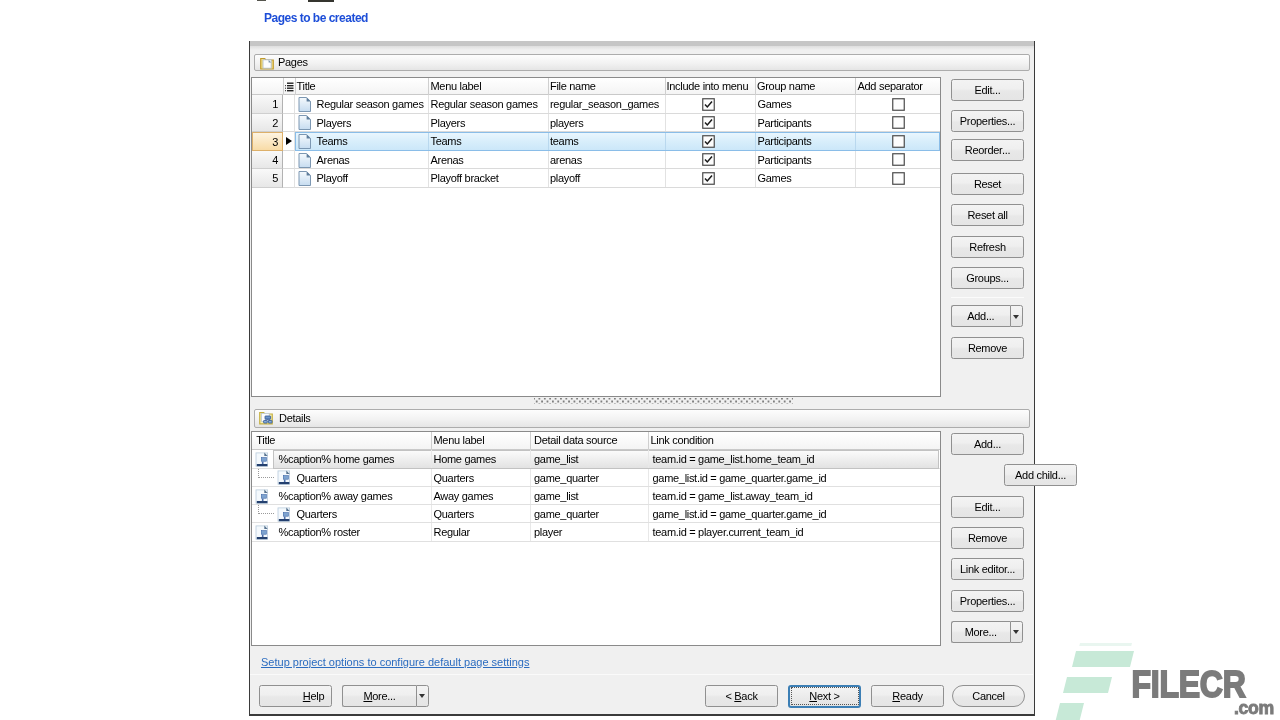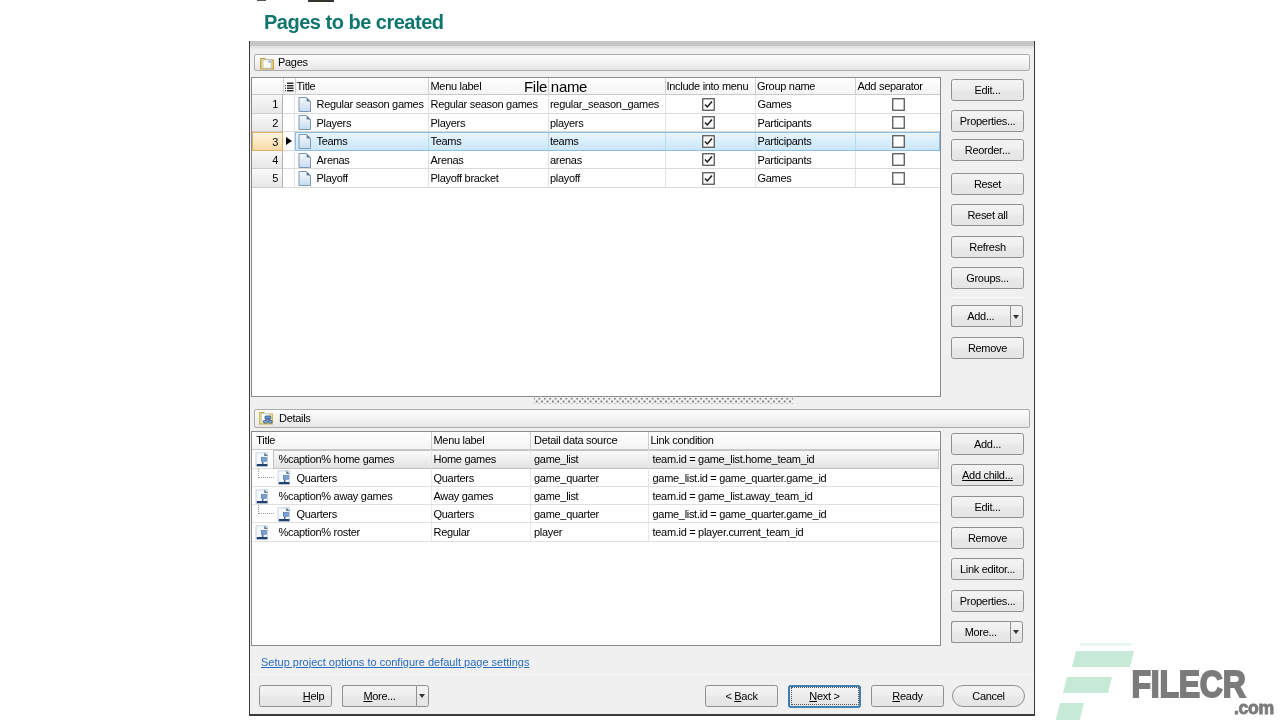--- a/index.html
+++ b/index.html
@@ -22,21 +22,21 @@
         <stop offset="1" stop-color="#c6dcf0"></stop>
 </linearGradient>
 <linearGradient id="fold" x1="0" y1="0" x2="0" y2="1">
  <stop offset="0" stop-color="#fdf5d7"></stop>
         <stop offset="1" stop-color="#f5d97a"></stop>
 </linearGradient>
 </defs>
   </svg>
 <div class="abs" style="left:257px;top:0;width:9px;height:1.3px;background:#55554e;"></div>
 <div class="abs" style="left:308px;top:0;width:26px;height:1.8px;background:#35352f;"></div>
-<div class="abs" style="left:264px;top:10.5px;font-size:20px;font-weight:bold;color:#0f766e;letter-spacing:-0.5px;">Pages to be created</div>
+<div class="abs" style="left:264px;top:10.5px;font-size:12px;font-weight:bold;color:#1d4ed8;letter-spacing:-0.5px;">Pages to be created</div>
 <div class="abs" style="left:249px;top:40.5px;width:786px;height:675.5px;border:1.2px solid #3a3a3a;border-top:none;border-bottom:2px solid #3a3a3a;background:#f0f0f0;"></div>
 <div class="abs" style="left:250.2px;top:40.5px;width:783.6px;height:5px;background:#c6c6c6;"></div>
 <div class="abs" style="left:250.2px;top:45.5px;width:783.6px;height:4.5px;background:linear-gradient(180deg,#dedede,#f0f0f0);"></div>
 <div class="hdrbox" style="top:54px;"></div>
 <div class="abs" style="left:260px;top:56.5px;width:14px;height:13px;">
     <svg width="14" height="13" viewBox="0 0 14 13" style="position:absolute;left:0;top:0">
 <path d="M0.75 3 v-1.5 h4 l1 1.5 h7.5 v9 h-12.5 Z" fill="#f6e48e" stroke="#c09a2c" stroke-width="1.2"></path>
 <rect x="3" y="2.8" width="8.2" height="8.4" fill="#fdfdfd" stroke="#aab6c4" stroke-width="0.8"></rect>
 <path d="M8.6 2.8 l2.6 2.6 h-2.6 Z" fill="#7c95ad"></path>
 </svg>
@@ -46,21 +46,21 @@
 <div class="abs" style="left:251.5px;top:78px;width:688px;height:17px;background:linear-gradient(180deg,#ffffff,#f4f4f4);border-bottom:1px solid #c9c9c9;"></div>
 <div class="abs" style="left:283.0px;top:78px;width:1px;height:17px;background:#cfcfcf;"></div>
 <div class="abs" style="left:294.5px;top:78px;width:1px;height:17px;background:#cfcfcf;"></div>
 <div class="abs" style="left:428.0px;top:78px;width:1px;height:17px;background:#cfcfcf;"></div>
 <div class="abs" style="left:547.5px;top:78px;width:1px;height:17px;background:#cfcfcf;"></div>
 <div class="abs" style="left:665.0px;top:78px;width:1px;height:17px;background:#cfcfcf;"></div>
 <div class="abs" style="left:754.5px;top:78px;width:1px;height:17px;background:#cfcfcf;"></div>
 <div class="abs" style="left:855.0px;top:78px;width:1px;height:17px;background:#cfcfcf;"></div>
 <div class="abs" style="left:296.5px;top:78px;width:140px;height:17px;line-height:17px;font-size:11px;color:#000;">Title</div>
 <div class="abs" style="left:430.5px;top:78px;width:140px;height:17px;line-height:17px;font-size:11px;color:#000;">Menu label</div>
-<div class="abs" style="left:524px;top:78px;width:140px;height:15px;line-height:17px;font-size:15px;color:#000;">File name</div>
+<div class="abs" style="left:550.0px;top:78px;width:140px;height:15px;line-height:17px;font-size:11px;color:#000;">File name</div>
 <div class="abs" style="left:666.5px;top:78px;width:140px;height:17px;line-height:17px;font-size:11px;color:#000;">Include into menu</div>
 <div class="abs" style="left:757.0px;top:78px;width:140px;height:17px;line-height:17px;font-size:11px;color:#000;">Group name</div>
 <div class="abs" style="left:857.5px;top:78px;width:140px;height:17px;line-height:17px;font-size:11px;color:#000;">Add separator</div>
 <div class="abs" style="left:284.5px;top:82px;width:9px;height:10px;">
     <svg width="9" height="10" viewBox="0 0 9 10" style="position:absolute;left:0;top:0">
 <rect x="2" y="0.5" width="6.5" height="1.4" fill="#222"></rect>
 <rect x="2" y="3" width="6.5" height="1.4" fill="#222"></rect>
 <rect x="2" y="5.5" width="6.5" height="1.4" fill="#222"></rect>
 <rect x="2" y="8" width="6.5" height="1.4" fill="#222"></rect>
 <rect x="0" y="3.2" width="1" height="1" fill="#222"></rect>
@@ -310,21 +310,21 @@
 <div class="btn" style="left:951px;top:172.8px;">Reset</div>
 <div class="btn" style="left:951px;top:204.2px;">Reset all</div>
 <div class="btn" style="left:951px;top:235.6px;">Refresh</div>
 <div class="btn" style="left:951px;top:267px;">Groups...</div>
 <div class="abs" style="left:951px;top:296.5px;width:73px;height:1px;background:#cdcdcd;border-bottom:1px solid #fbfbfb;"></div>
 <div class="btn" style="left:951px;top:305.4px;width:58.5px;height:22px;border-right:none;border-top-right-radius:0;border-bottom-right-radius:0;">Add...</div>
 <div class="btn" style="left:1009.5px;top:305.4px;width:13.5px;height:22px;border-top-left-radius:0;border-bottom-left-radius:0;"></div>
 <div class="abs" style="left:1012.5px;top:314.5px;width:0;height:0;border-top:4px solid #333;border-left:3.6px solid transparent;border-right:3.6px solid transparent;"></div>
 <div class="btn" style="left:951px;top:336.8px;">Remove</div>
 <div class="btn" style="left:951px;top:433px;">Add...</div>
-<div class="btn" style="left:951px;top:464.4px;text-decoration:underline;">Add child...</div>
+<div class="btn" style="left:1004px;top:464.4px;">Add child...</div>
 <div class="btn" style="left:951px;top:495.7px;">Edit...</div>
 <div class="btn" style="left:951px;top:527px;">Remove</div>
 <div class="btn" style="left:951px;top:558.3px;">Link editor...</div>
 <div class="btn" style="left:951px;top:589.6px;">Properties...</div>
 <div class="btn" style="left:951px;top:620.9px;width:58.5px;height:22px;border-right:none;border-top-right-radius:0;border-bottom-right-radius:0;">More...</div>
 <div class="btn" style="left:1009.5px;top:620.9px;width:13.5px;height:22px;border-top-left-radius:0;border-bottom-left-radius:0;"></div>
 <div class="abs" style="left:1012.5px;top:630px;width:0;height:0;border-top:4px solid #333;border-left:3.6px solid transparent;border-right:3.6px solid transparent;"></div>
 <div class="txt" style="left:261px;top:655.5px;font-size:11px;color:#2b6cc0;text-decoration:underline;letter-spacing:0;">Setup project options to configure default page settings</div>
 <div class="abs" style="left:250px;top:674px;width:783px;height:1px;background:#c0c0c0;border-bottom:1px solid #fafafa;"></div>
 <div class="btn" style="left:259px;top:685px;padding-left:36px;"><u>H</u>elp</div>

